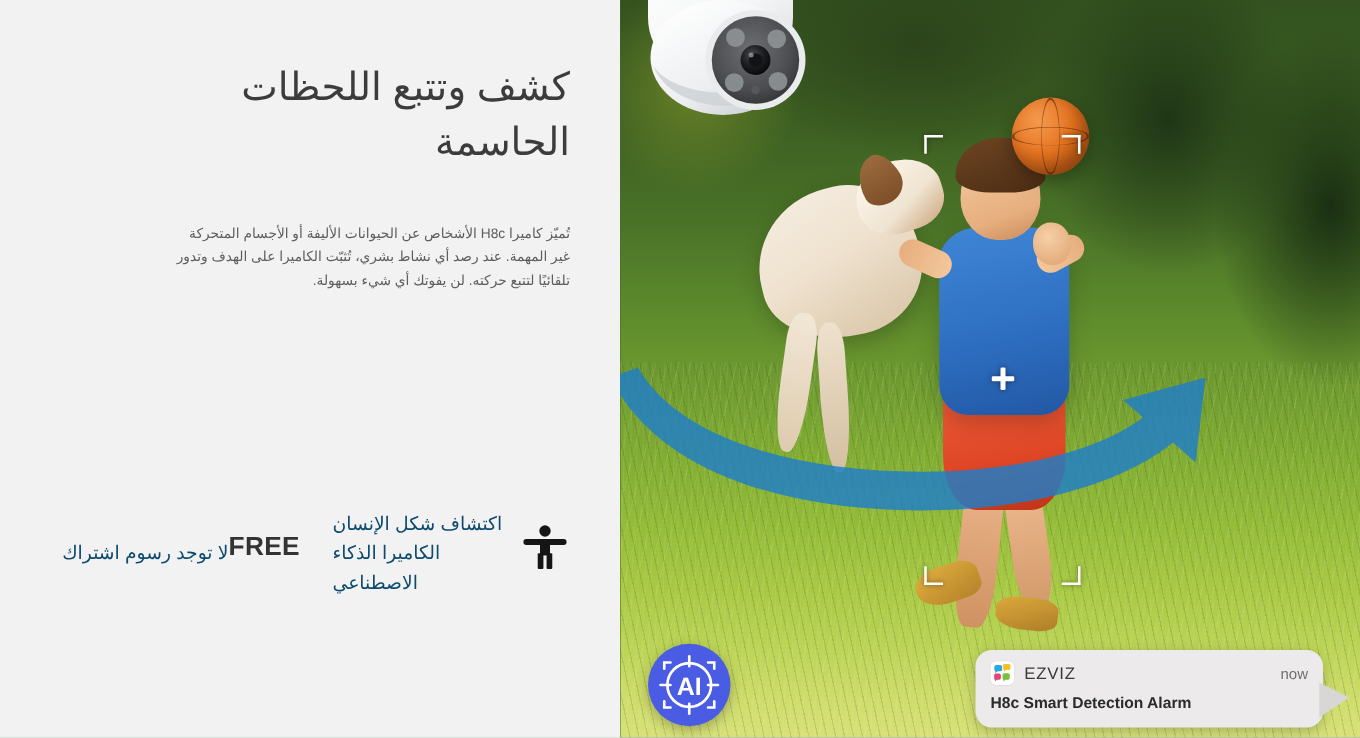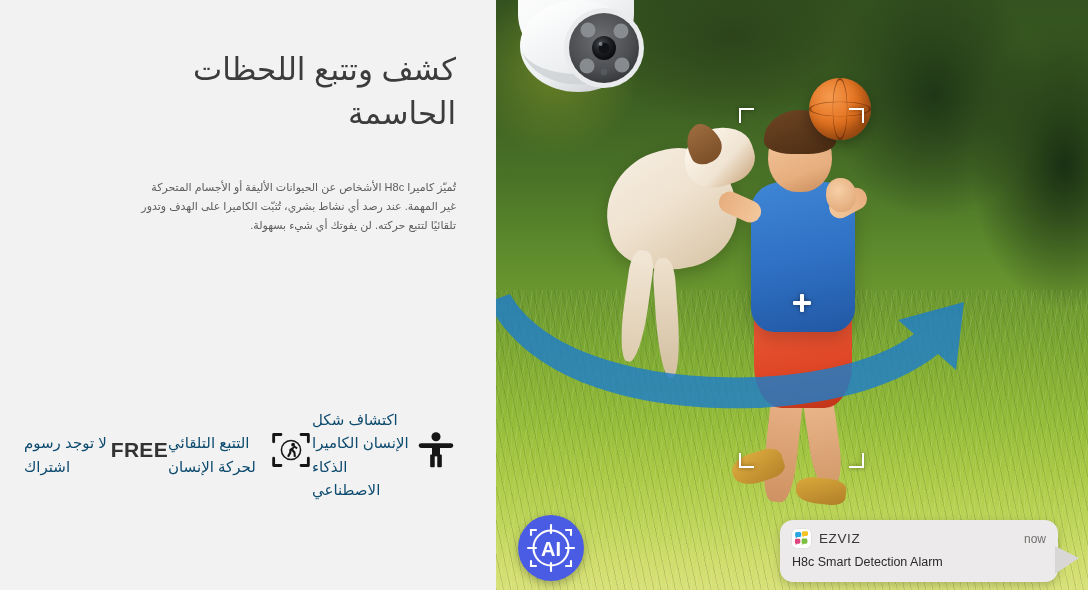--- a/index.html
+++ b/index.html
@@ -257,20 +257,21 @@
     font-family: "Liberation Sans", sans-serif;
   }
   .notif-time {
     margin-left: auto; font-size: 12px; color: #70706f;
   }
   .notif-body {
     margin-top: 7px;
     font-size: 12.5px; line-height: 1.25;
     color: #2b2b2b;
     font-family: "Liberation Sans", sans-serif;
+    font-weight: bold;
   }
   .notif-body span { display: block; }
 
   
   .panel {
     flex: 1 1 auto;
     height: 482px;
     background: #f2f2f2;
     position: relative;
     padding: 0;
@@ -489,38 +490,20 @@
             <circle cx="22" cy="7.5" r="5" fill="#151515"></circle>
             <rect x="3" y="14.5" width="38" height="5.2" rx="2.6" fill="#151515"></rect>
             <rect x="17.6" y="16" width="8.8" height="13" fill="#151515"></rect>
             <rect x="15.6" y="27" width="5" height="14" rx="1" fill="#151515"></rect>
             <rect x="23.4" y="27" width="5" height="14" rx="1" fill="#151515"></rect>
           </svg>
         </div>
         <div class="feature-label">اكتشاف شكل الإنسان الكاميرا الذكاء الاصطناعي</div>
       </div>
 
-      <div class="feature">
-        <div class="feature-icon">
-          <svg viewBox="0 0 46 46" width="42" height="42" aria-hidden="true">
-            <g fill="none" stroke="#151515" stroke-width="3.1" stroke-linecap="round" stroke-linejoin="round">
-              <path d="M4 14 V6 h8"></path>
-              <path d="M42 14 V6 h-8"></path>
-              <path d="M4 32 v8 h8"></path>
-              <path d="M42 32 v8 h-8"></path>
-            </g>
-            <circle cx="23" cy="23" r="10.5" fill="none" stroke="#151515" stroke-width="1.7"></circle>
-            <g fill="#151515">
-              <circle cx="25.3" cy="17.2" r="2.1"></circle>
-              <path d="M24.6 20 l-3.4 2.2 l-0.1 3.3 l-2.4 4.3 l2 1.1 l2.7 -4.6 l0.1 -2.4 l2.1 2.1 l0.5 4.7 l2.3 -0.3 l-0.6 -5.6 l-2.3 -2.4 l1.1 -2 l2.6 1.7 l1.1 -1.8 l-3.4 -2.3 z"></path>
-            </g>
-          </svg>
-        </div>
-        <div class="feature-label">التتبع التلقائي لحركة الإنسان</div>
-      </div>
 
       <div class="feature">
         <div class="feature-icon">
           <span class="feature-free">FREE</span>
         </div>
         <div class="feature-label">لا توجد رسوم اشتراك</div>
       </div>
 
     </div>
   </section>

